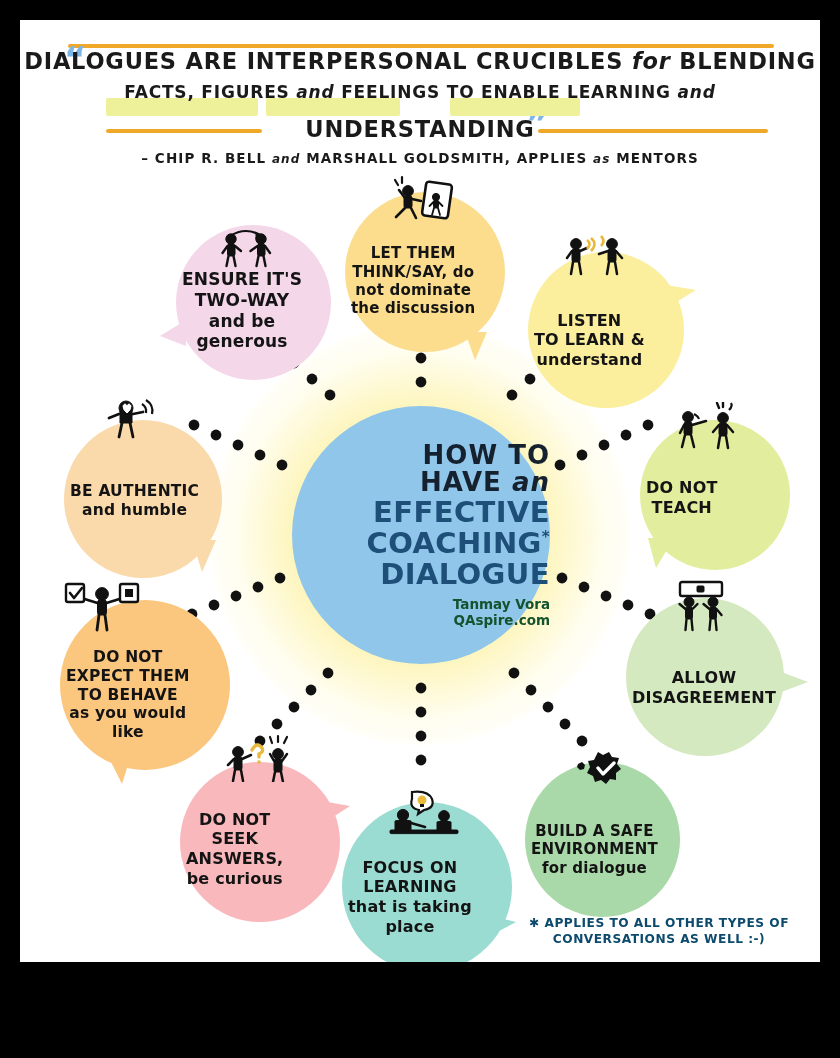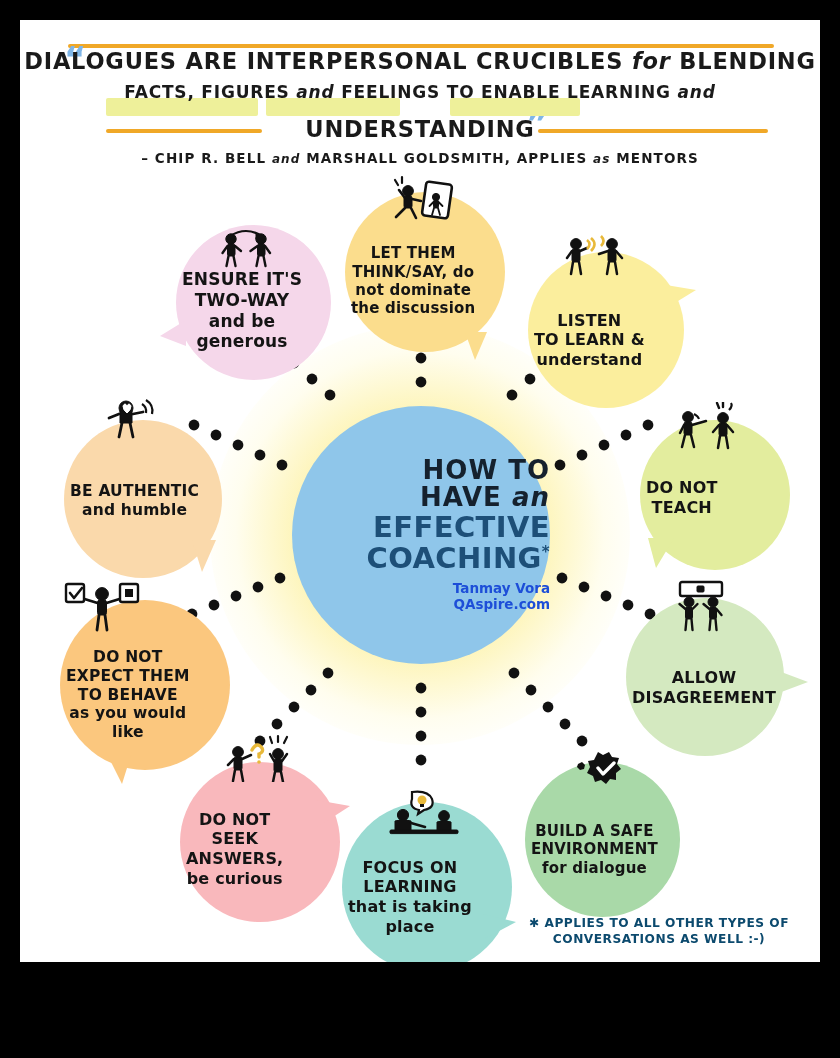--- a/index.html
+++ b/index.html
@@ -168,21 +168,21 @@
     color: #1d4f78;
     letter-spacing: 0.4px;
     line-height: 1.0;
     text-align: center;
     margin-top: 2px;
   }
   .center .c3 {
     font-family: "DejaVu Sans", sans-serif;
     font-weight: bold;
     font-size: 13.5px;
-    color: #1d4ed8;
+    color: #14532d;
     line-height: 1.18;
     text-align: center;
     margin-top: 8px;
   }
   .center .star { font-size: 15px; vertical-align: super; }
 
   .figure { position: absolute; z-index: 6; }
 
   .footnote {
     position: absolute;
@@ -492,20 +492,21 @@
         <path d="M44 12 q5 3 4 9" fill="none" stroke-width="2.2"></path>
         <path d="M48 8 q8 5 6 14" fill="none" stroke-width="2.2"></path>
       </g>
     </svg>
 
     <div class="center">
       <div class="c1">HOW TO</div>
       <div class="c1"><span>HAVE </span><span class="lc">an</span></div>
       <div class="c2">EFFECTIVE</div>
       <div class="c2"><span>COACHING</span><span class="star">*</span></div>
+      <div class="c2">DIALOGUE</div>
       <div class="c3">Tanmay Vora</div>
       <div class="c3" style="margin-top:0;">QAspire.com</div>
     </div>
 
     <div class="footnote">✱ APPLIES TO ALL OTHER TYPES OF
 CONVERSATIONS AS WELL :-)</div>
 
   </div>
 </div>
 

